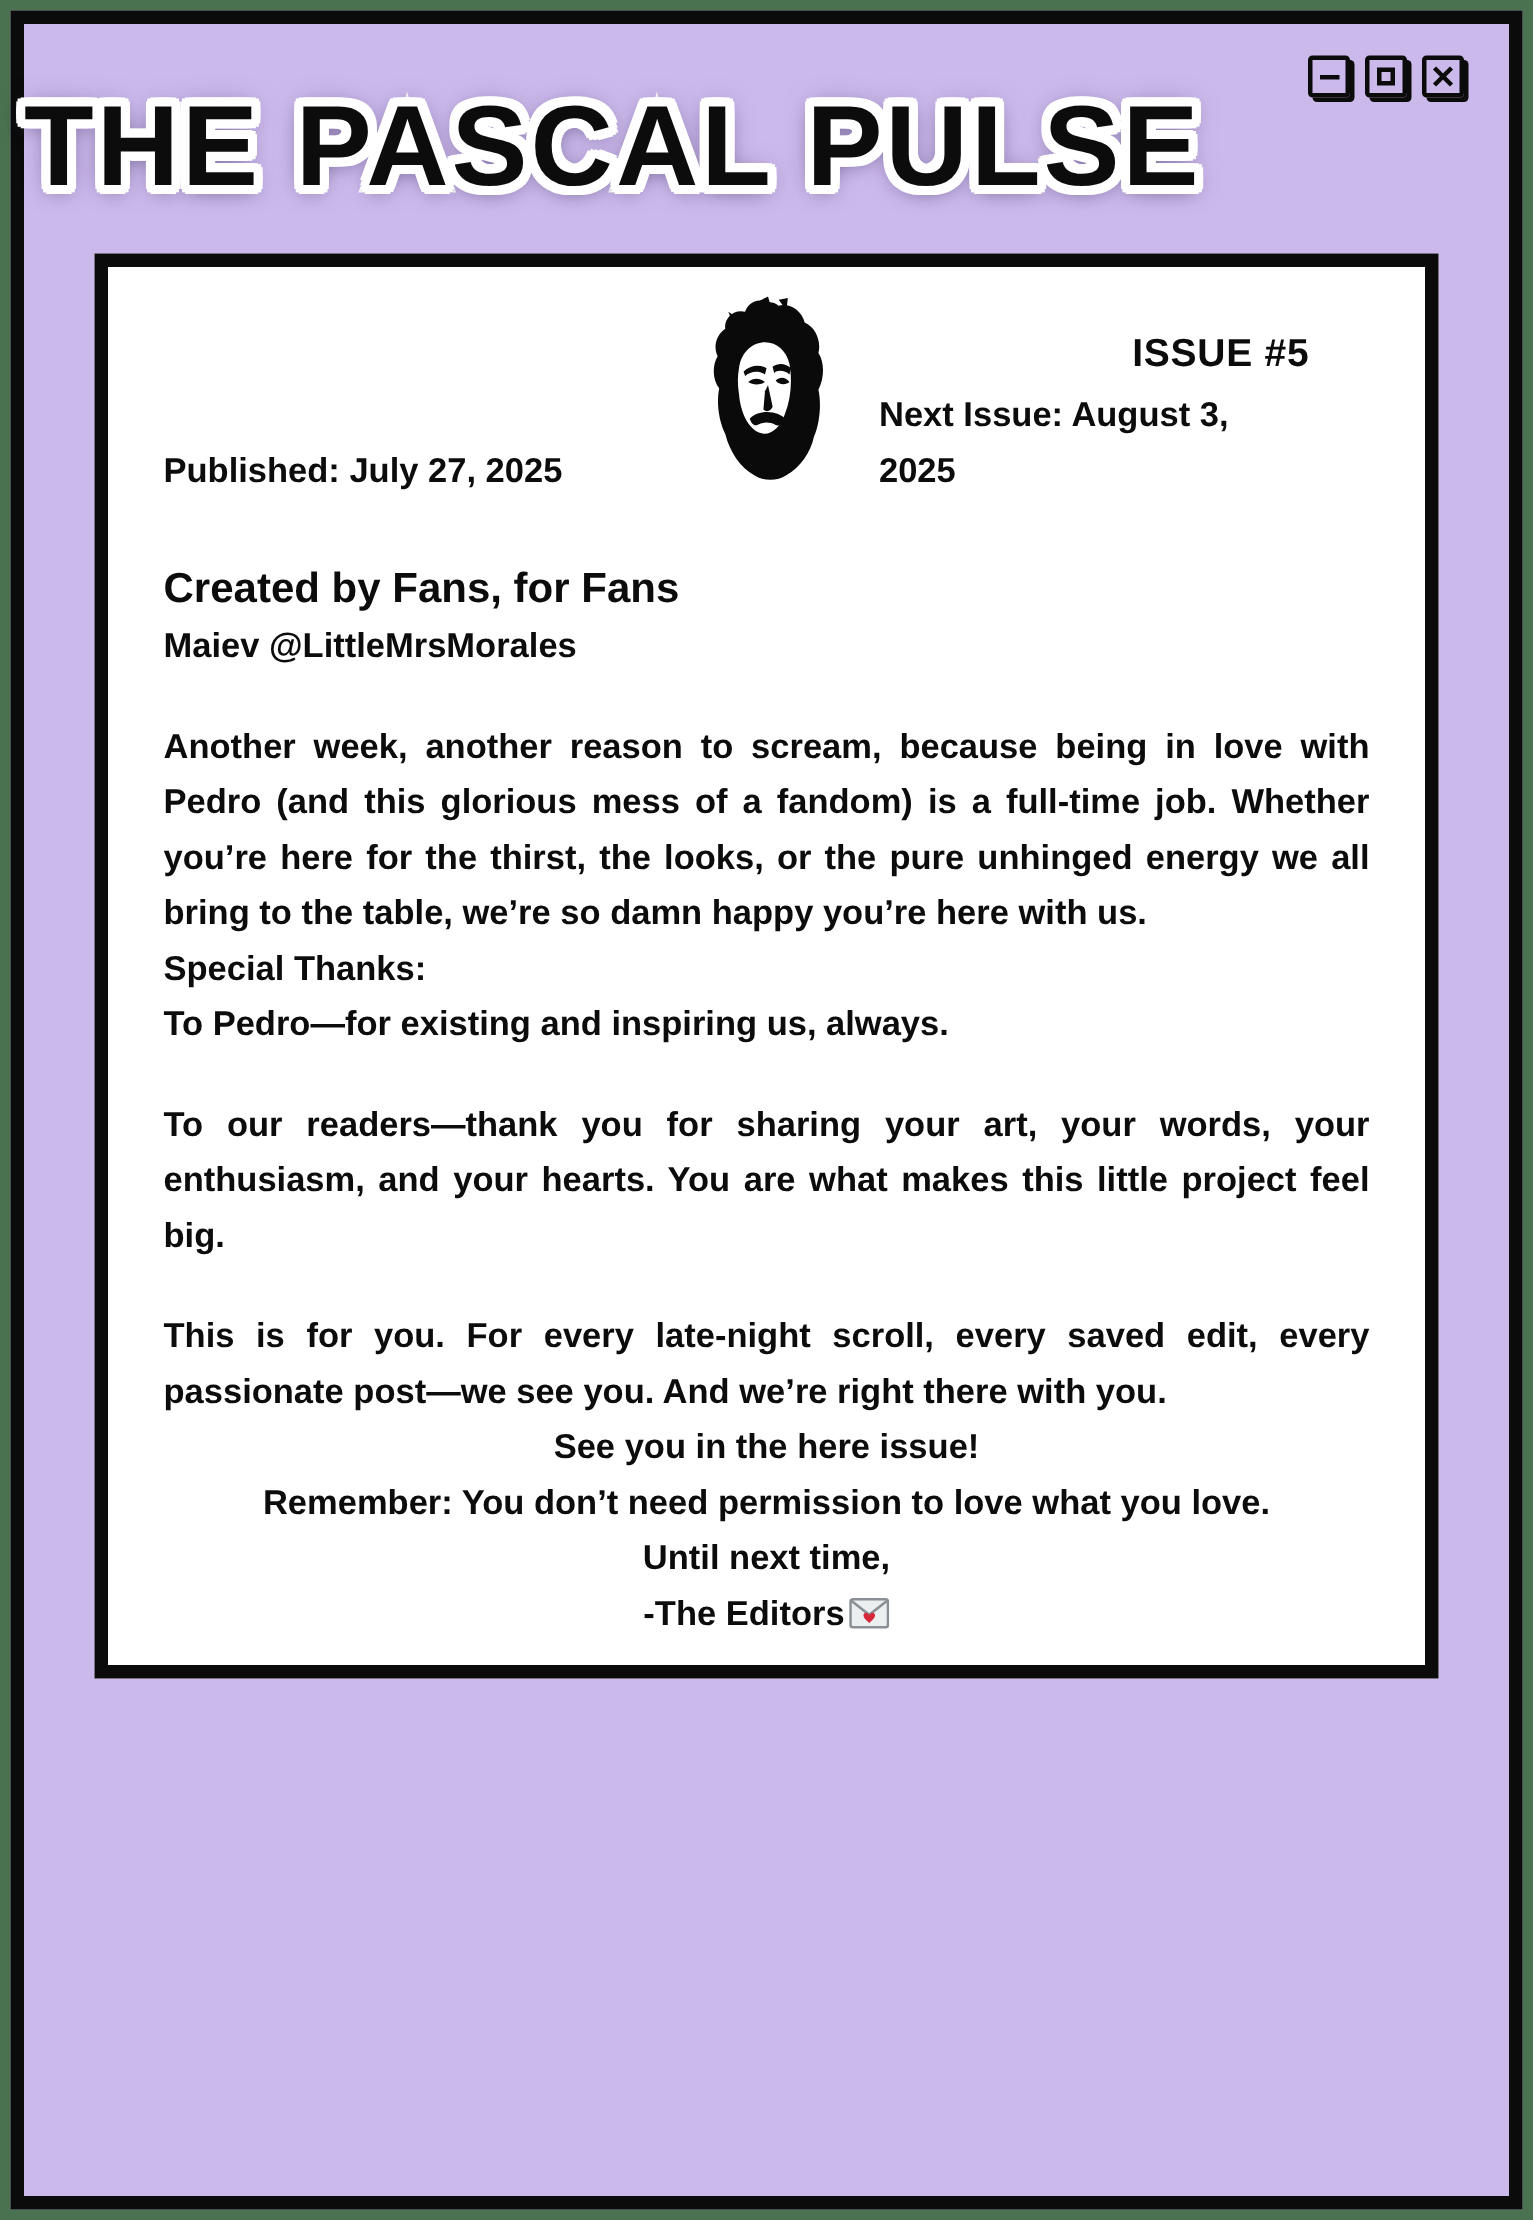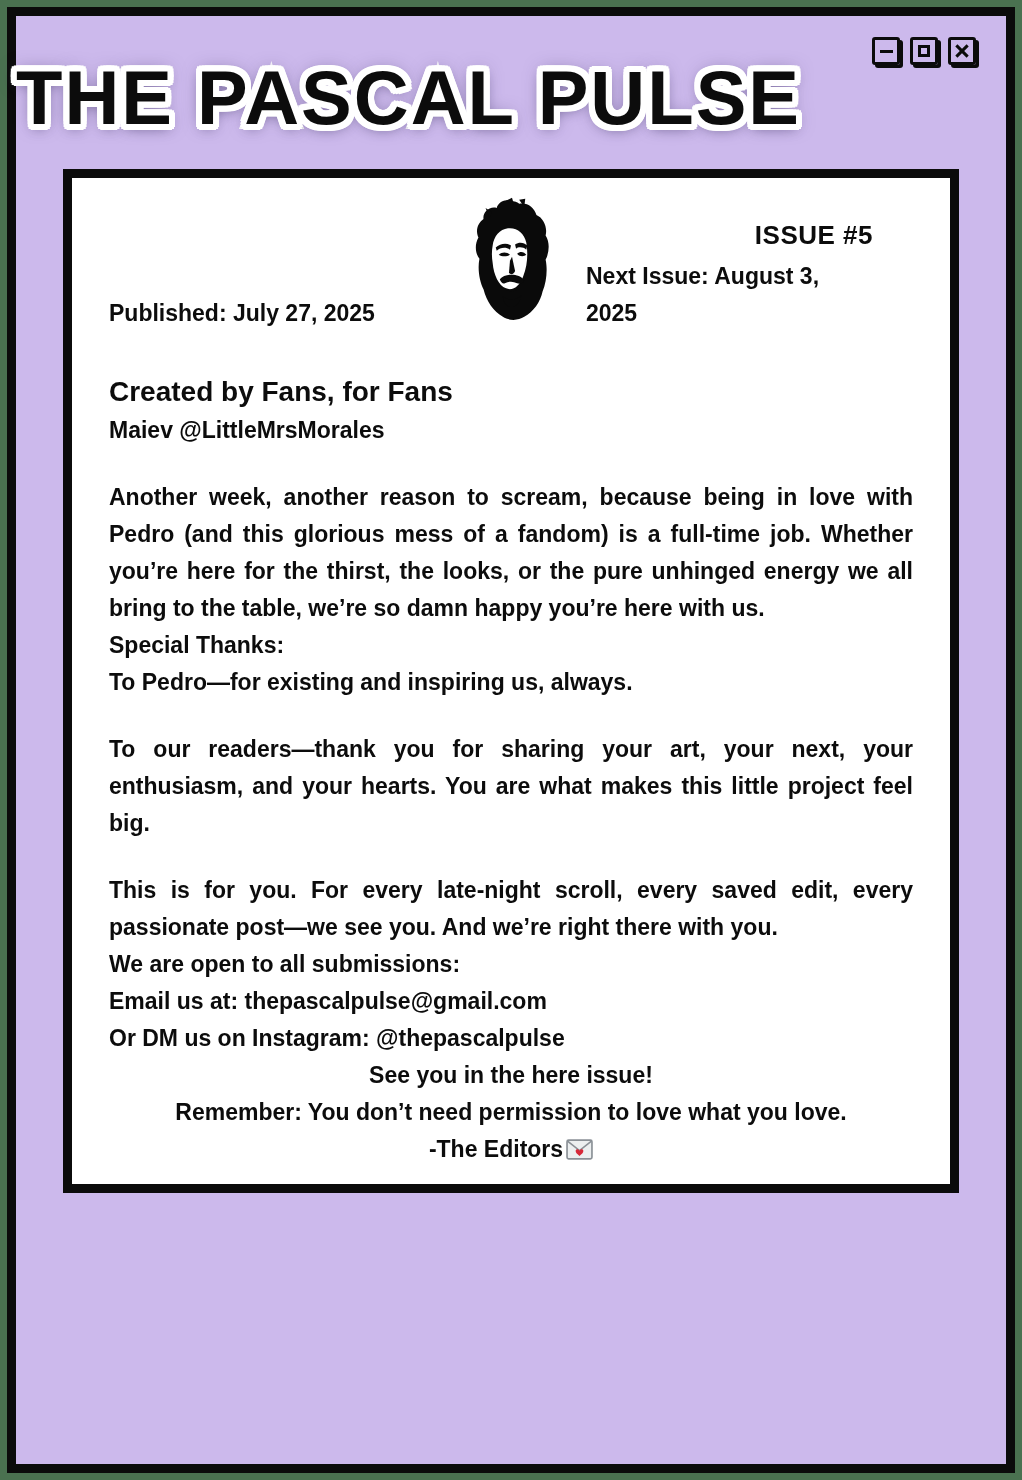--- a/index.html
+++ b/index.html
@@ -158,33 +158,29 @@
       <div class="line">Maiev @LittleMrsMorales</div>
     </div>
 
     <p class="block justify">Another week, another reason to scream, because being in love with Pedro (and this glorious mess of a fandom) is a full-time job. Whether you’re here for the thirst, the looks, or the pure unhinged energy we all bring to the table, we’re so damn happy you’re here with us.</p>
 
     <div class="block">
       <div class="line">Special Thanks:</div>
       <div class="line">To Pedro—for existing and inspiring us, always.</div>
     </div>
 
-    <p class="block justify">To our readers—thank you for sharing your art, your next, your enthusiasm, and your hearts. You are what makes this little project feel big.</p>
+    <p class="block justify">To our readers—thank you for sharing your art, your words, your enthusiasm, and your hearts. You are what makes this little project feel big.</p>
 
     <p class="block justify">This is for you. For every late-night scroll, every saved edit, every passionate post—we see you. And we’re right there with you.</p>
 
-    <div class="block">
-      <div class="line">We are open to all submissions:</div>
-      <div class="line">Email us at: thepascalpulse@gmail.com</div>
-      <div class="line">Or DM us on Instagram: @thepascalpulse</div>
-    </div>
 
     <div class="block footer">
       <div class="line">See you in the here issue!</div>
       <div class="line">Remember: You don’t need permission to love what you love.</div>
+      <div class="line">Until next time,</div>
       <div class="line signoff-line">
         <span>-The Editors</span><svg viewBox="0 0 26 20" width="27" height="21">
           <rect x="1" y="1" width="24" height="18" rx="1.5" fill="#eceff0" stroke="#8a9096" stroke-width="1.6"></rect>
           <path d="M1.5 2 L13 11 L24.5 2" fill="none" stroke="#8a9096" stroke-width="1.6"></path>
           <path d="M13 16.2 C10.8 14.2 9.3 13.1 9.3 11.4 C9.3 10.2 10.3 9.5 11.3 9.8 C12 10 12.6 10.6 13 11.1 C13.4 10.6 14 10 14.7 9.8 C15.7 9.5 16.7 10.2 16.7 11.4 C16.7 13.1 15.2 14.2 13 16.2 Z" fill="#d62839"></path>
         </svg>
       </div>
     </div>
 
   </div>

